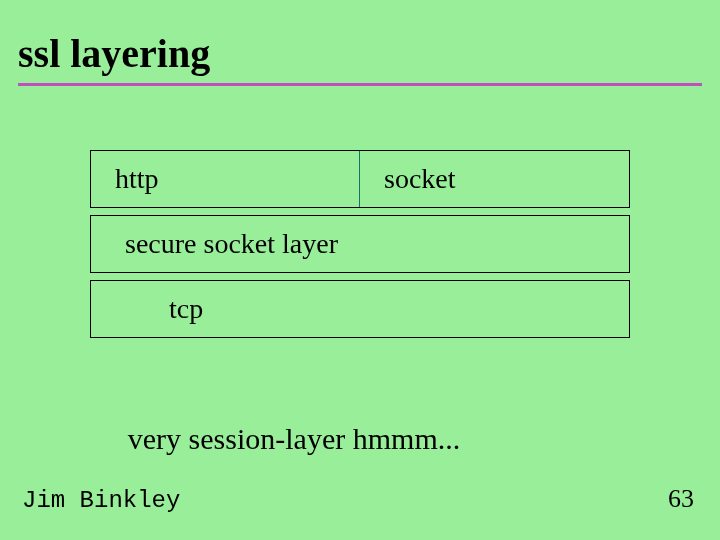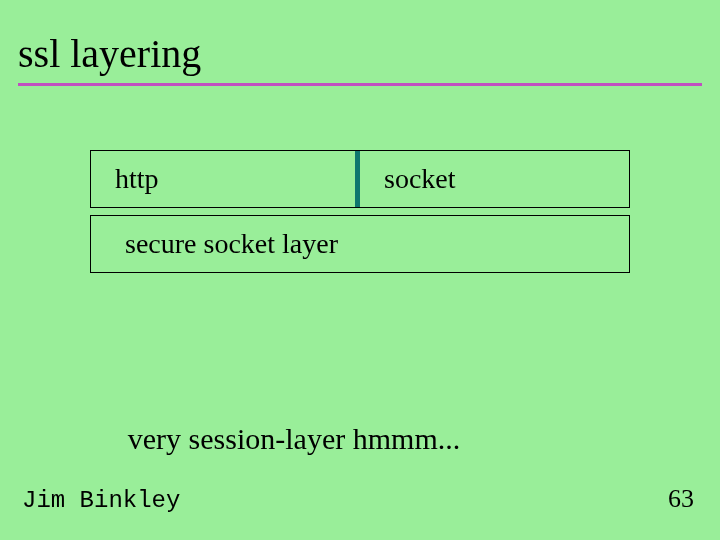--- a/index.html
+++ b/index.html
@@ -11,21 +11,21 @@
     position: relative;
   }
   .title-wrap {
     position: absolute;
     left: 18px;
     top: 30px;
     right: 18px;
   }
   .title {
     font-size: 40px;
-    font-weight: 400;
+    font-weight: 700;
     padding-bottom: 6px;
   }
   .title-rule {
     height: 3px;
     background: #c050c0;
     width: 100%;
   }
   .diagram {
     position: absolute;
     left: 90px;
@@ -42,21 +42,21 @@
   }
   .row + .row { margin-top: 7px; }
   .top-row { display: flex; padding: 0; }
   .half {
     width: 50%;
     height: 100%;
     display: flex;
     align-items: center;
     padding-left: 24px;
   }
-  .half.left { border-right: 5px solid #0f766e; }
+  .half.left { border-right: 1px solid #0f766e; }
   .row.ssl { padding-left: 34px; }
   .row.tcp { padding-left: 78px; }
   .caption {
     position: absolute;
     left: 0;
     width: 588px;
     top: 422px;
     text-align: center;
     font-size: 30px;
   }
@@ -87,18 +87,21 @@
     <div class="half left">
       <span>http</span>
     </div>
     <div class="half">
       <span>socket</span>
     </div>
   </div>
   <div class="row ssl">
     <span>secure socket layer</span>
   </div>
+  <div class="row tcp">
+    <span>tcp</span>
+  </div>
 </div>
 
 <div class="caption">very session-layer hmmm...</div>
 
 <div class="author">Jim Binkley</div>
 <div class="pagenum">63</div>
 
 </body></html>

